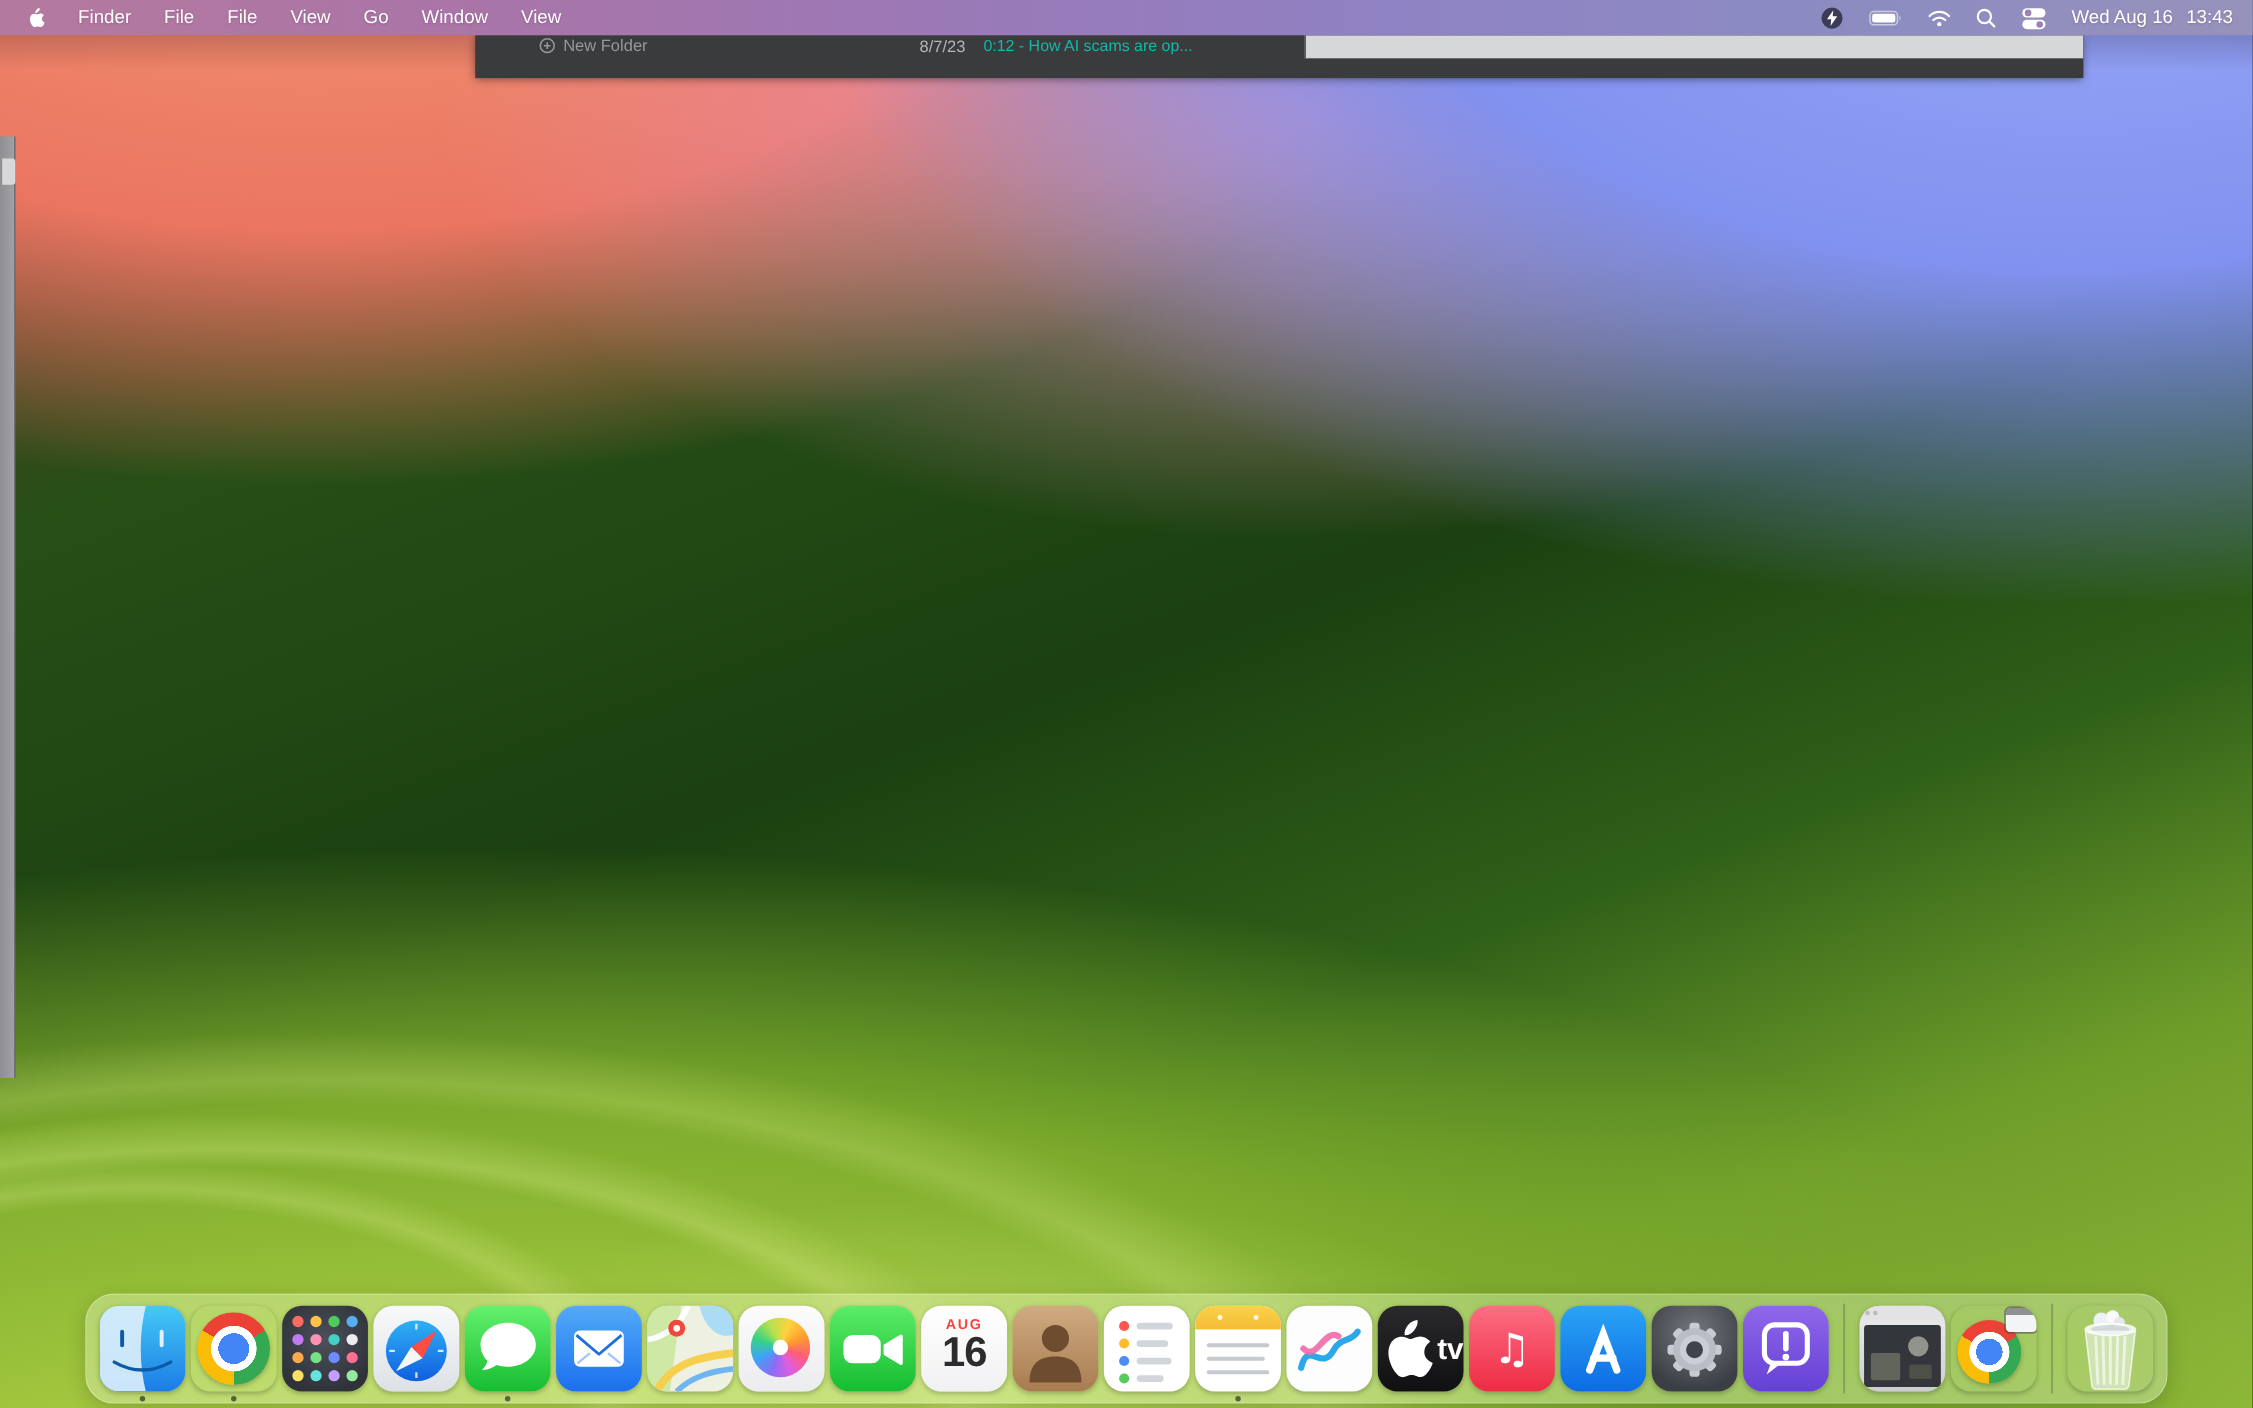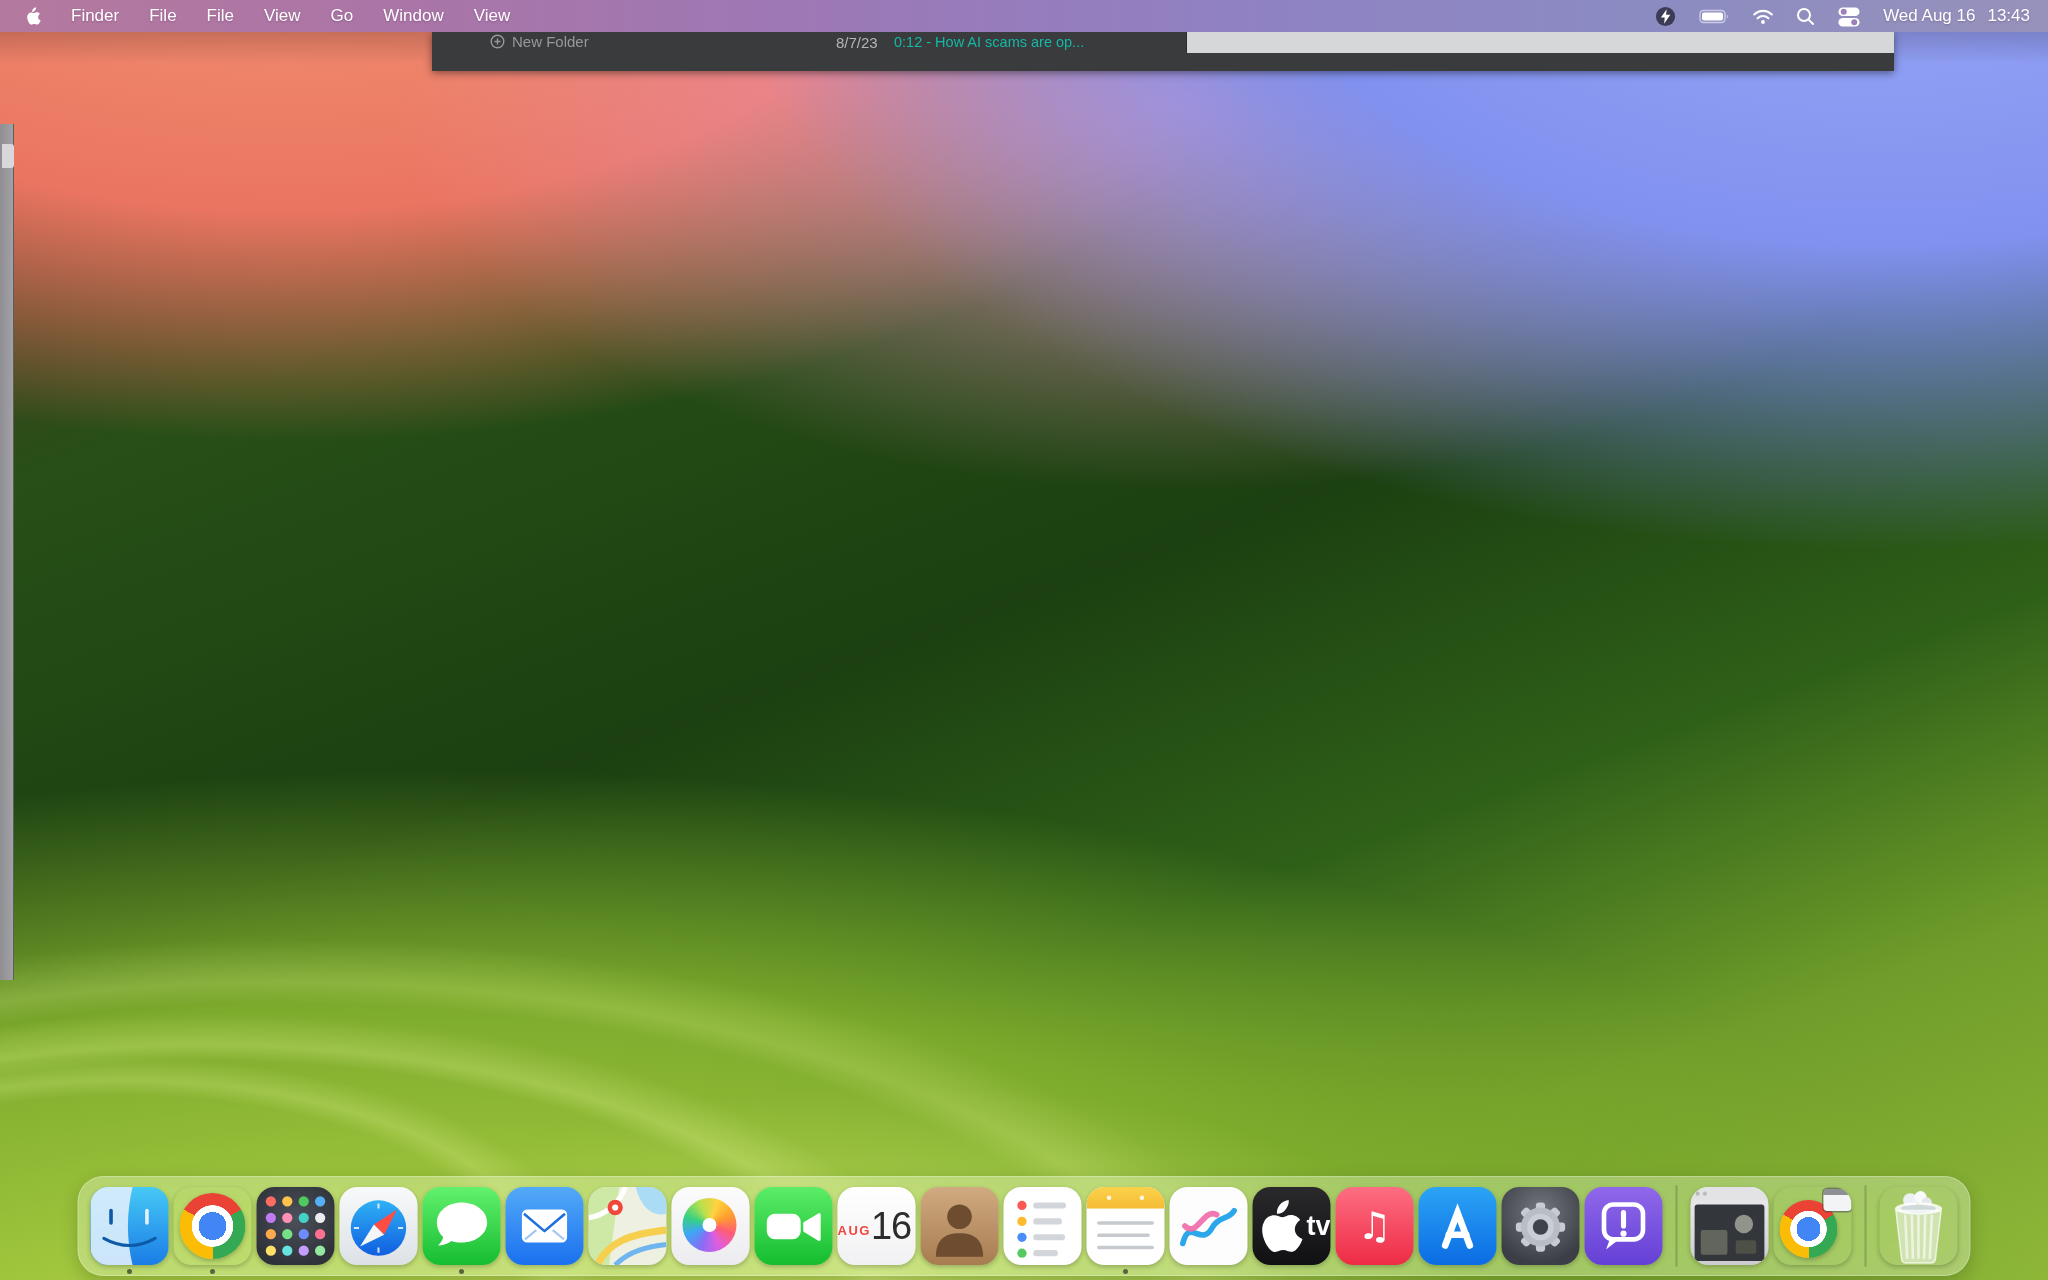--- a/index.html
+++ b/index.html
@@ -70,23 +70,23 @@
   .ic-launchpad{background:radial-gradient(circle at 50% 40%,#4b505a,#2f3239 78%)}
   .ic-safari{background:linear-gradient(180deg,#f8f9fa,#dde1e6)}
   .ic-messages{background:linear-gradient(180deg,#63f16d,#16bd31)}
   .ic-mail{background:linear-gradient(180deg,#53aaf8,#1a70ee)}
   .ic-maps{background:#eef0e2}
   .ic-photos{background:linear-gradient(180deg,#fcfcfd,#ececf0)}
   .ic-photos::before{content:"";position:absolute;left:11px;top:11px;width:54px;height:54px;border-radius:50%;
     background:conic-gradient(from 20deg,#ffd23f,#ff9d2e,#ff5d74,#e05de0,#8a6cf5,#3fa4f7,#37d183,#b6e04e,#ffd23f)}
   .ic-photos::after{content:"";position:absolute;left:31px;top:31px;width:14px;height:14px;border-radius:50%;background:#fff}
   .ic-facetime{background:linear-gradient(180deg,#5ced68,#14bd2f)}
-  .ic-calendar{background:linear-gradient(180deg,#fff,#f1f1f3);display:flex;flex-direction:row;align-items:center}
+  .ic-calendar{background:linear-gradient(180deg,#fff,#f1f1f3);display:flex;flex-direction:column;align-items:center}
   .cal-month{margin-top:9px;font-size:13px;font-weight:700;letter-spacing:1.5px;color:#f2453d}
-  .cal-day{font-size:38px;font-weight:400;color:#2c2c2e;line-height:1.02;letter-spacing:-1px}
+  .cal-day{font-size:38px;font-weight:700;color:#2c2c2e;line-height:1.02;letter-spacing:-1px}
   .ic-contacts{background:linear-gradient(180deg,#d0aa80,#a87c51)}
   .ic-reminders{background:#fff}
   .ic-notes{background:#fff}
   .ic-freeform{background:#fdfdfd}
   .ic-appletv{background:linear-gradient(180deg,#2a2a2c,#101012);display:flex;align-items:center;justify-content:center;gap:3px}
   .tv-label{color:#fff;font-size:27px;font-weight:600}
   .ic-music{background:linear-gradient(180deg,#fd6e83,#ee2b45);display:flex;align-items:center;justify-content:center}
   .music-note{font-family:"DejaVu Sans",sans-serif;color:#fff;font-size:38px;line-height:1}
   .ic-appstore{background:linear-gradient(180deg,#2aa4f5,#0c6be4)}
   .ic-settings{background:radial-gradient(circle at 50% 32%,#74787f,#3b3e44 78%)}

